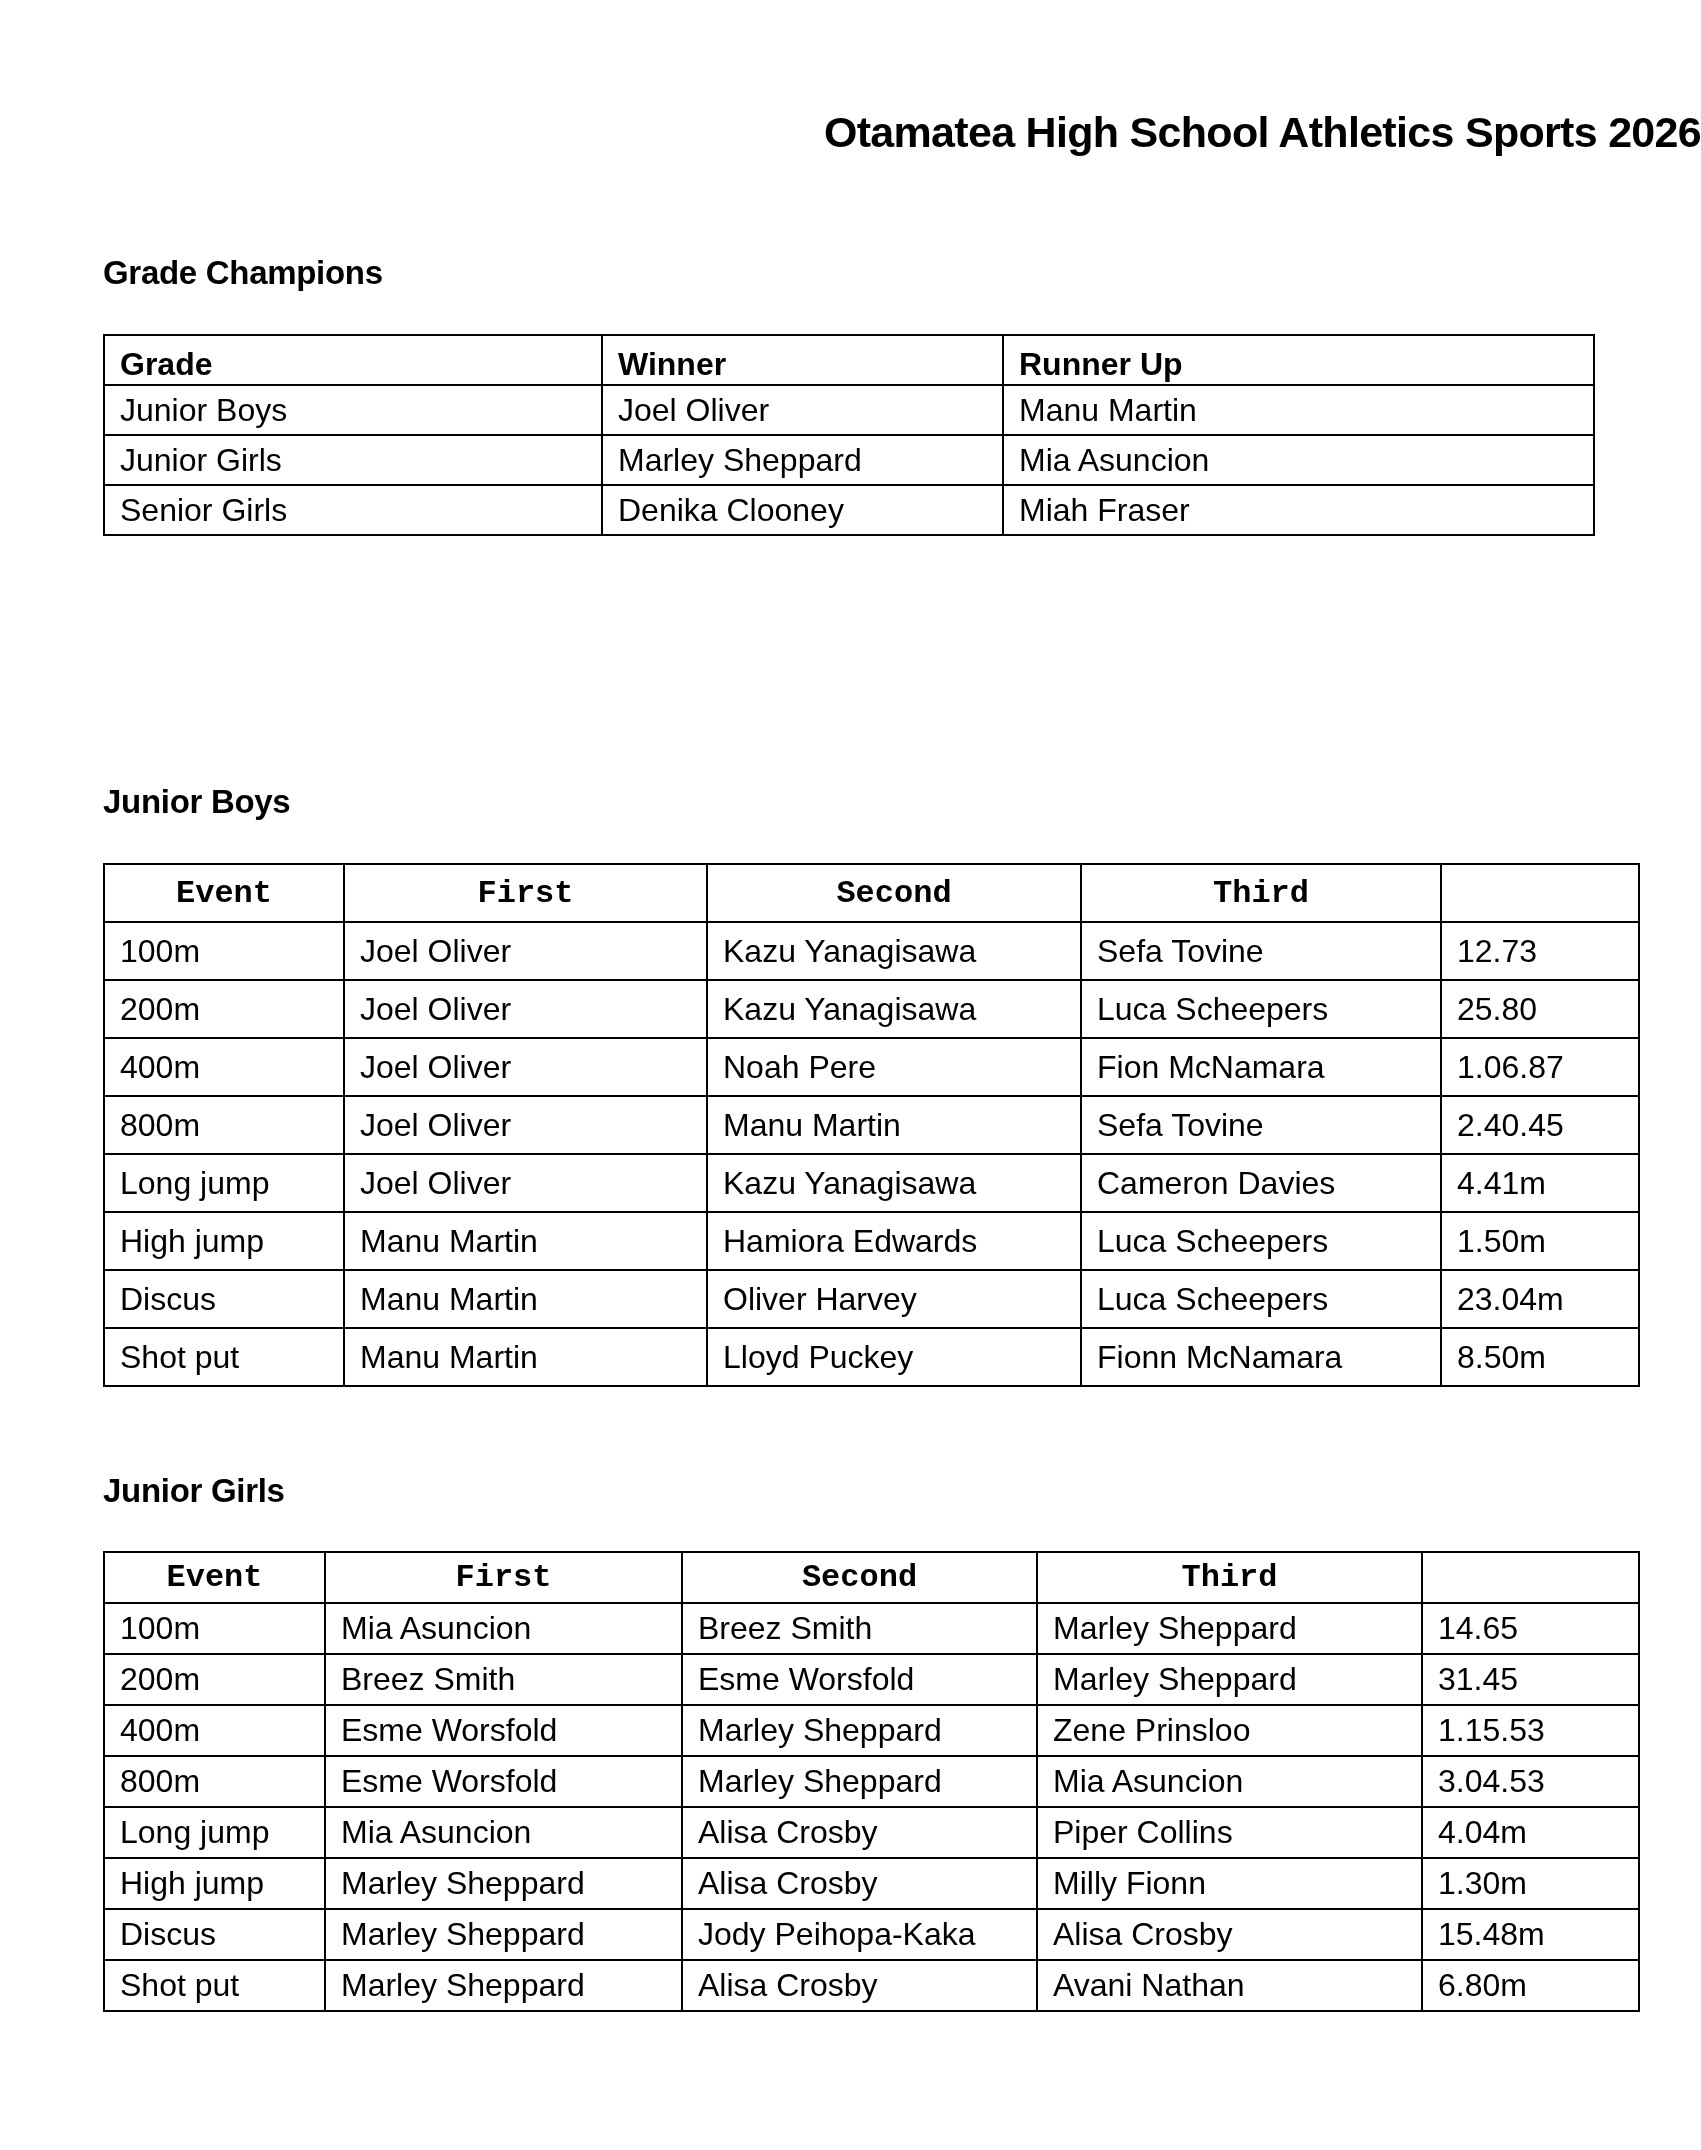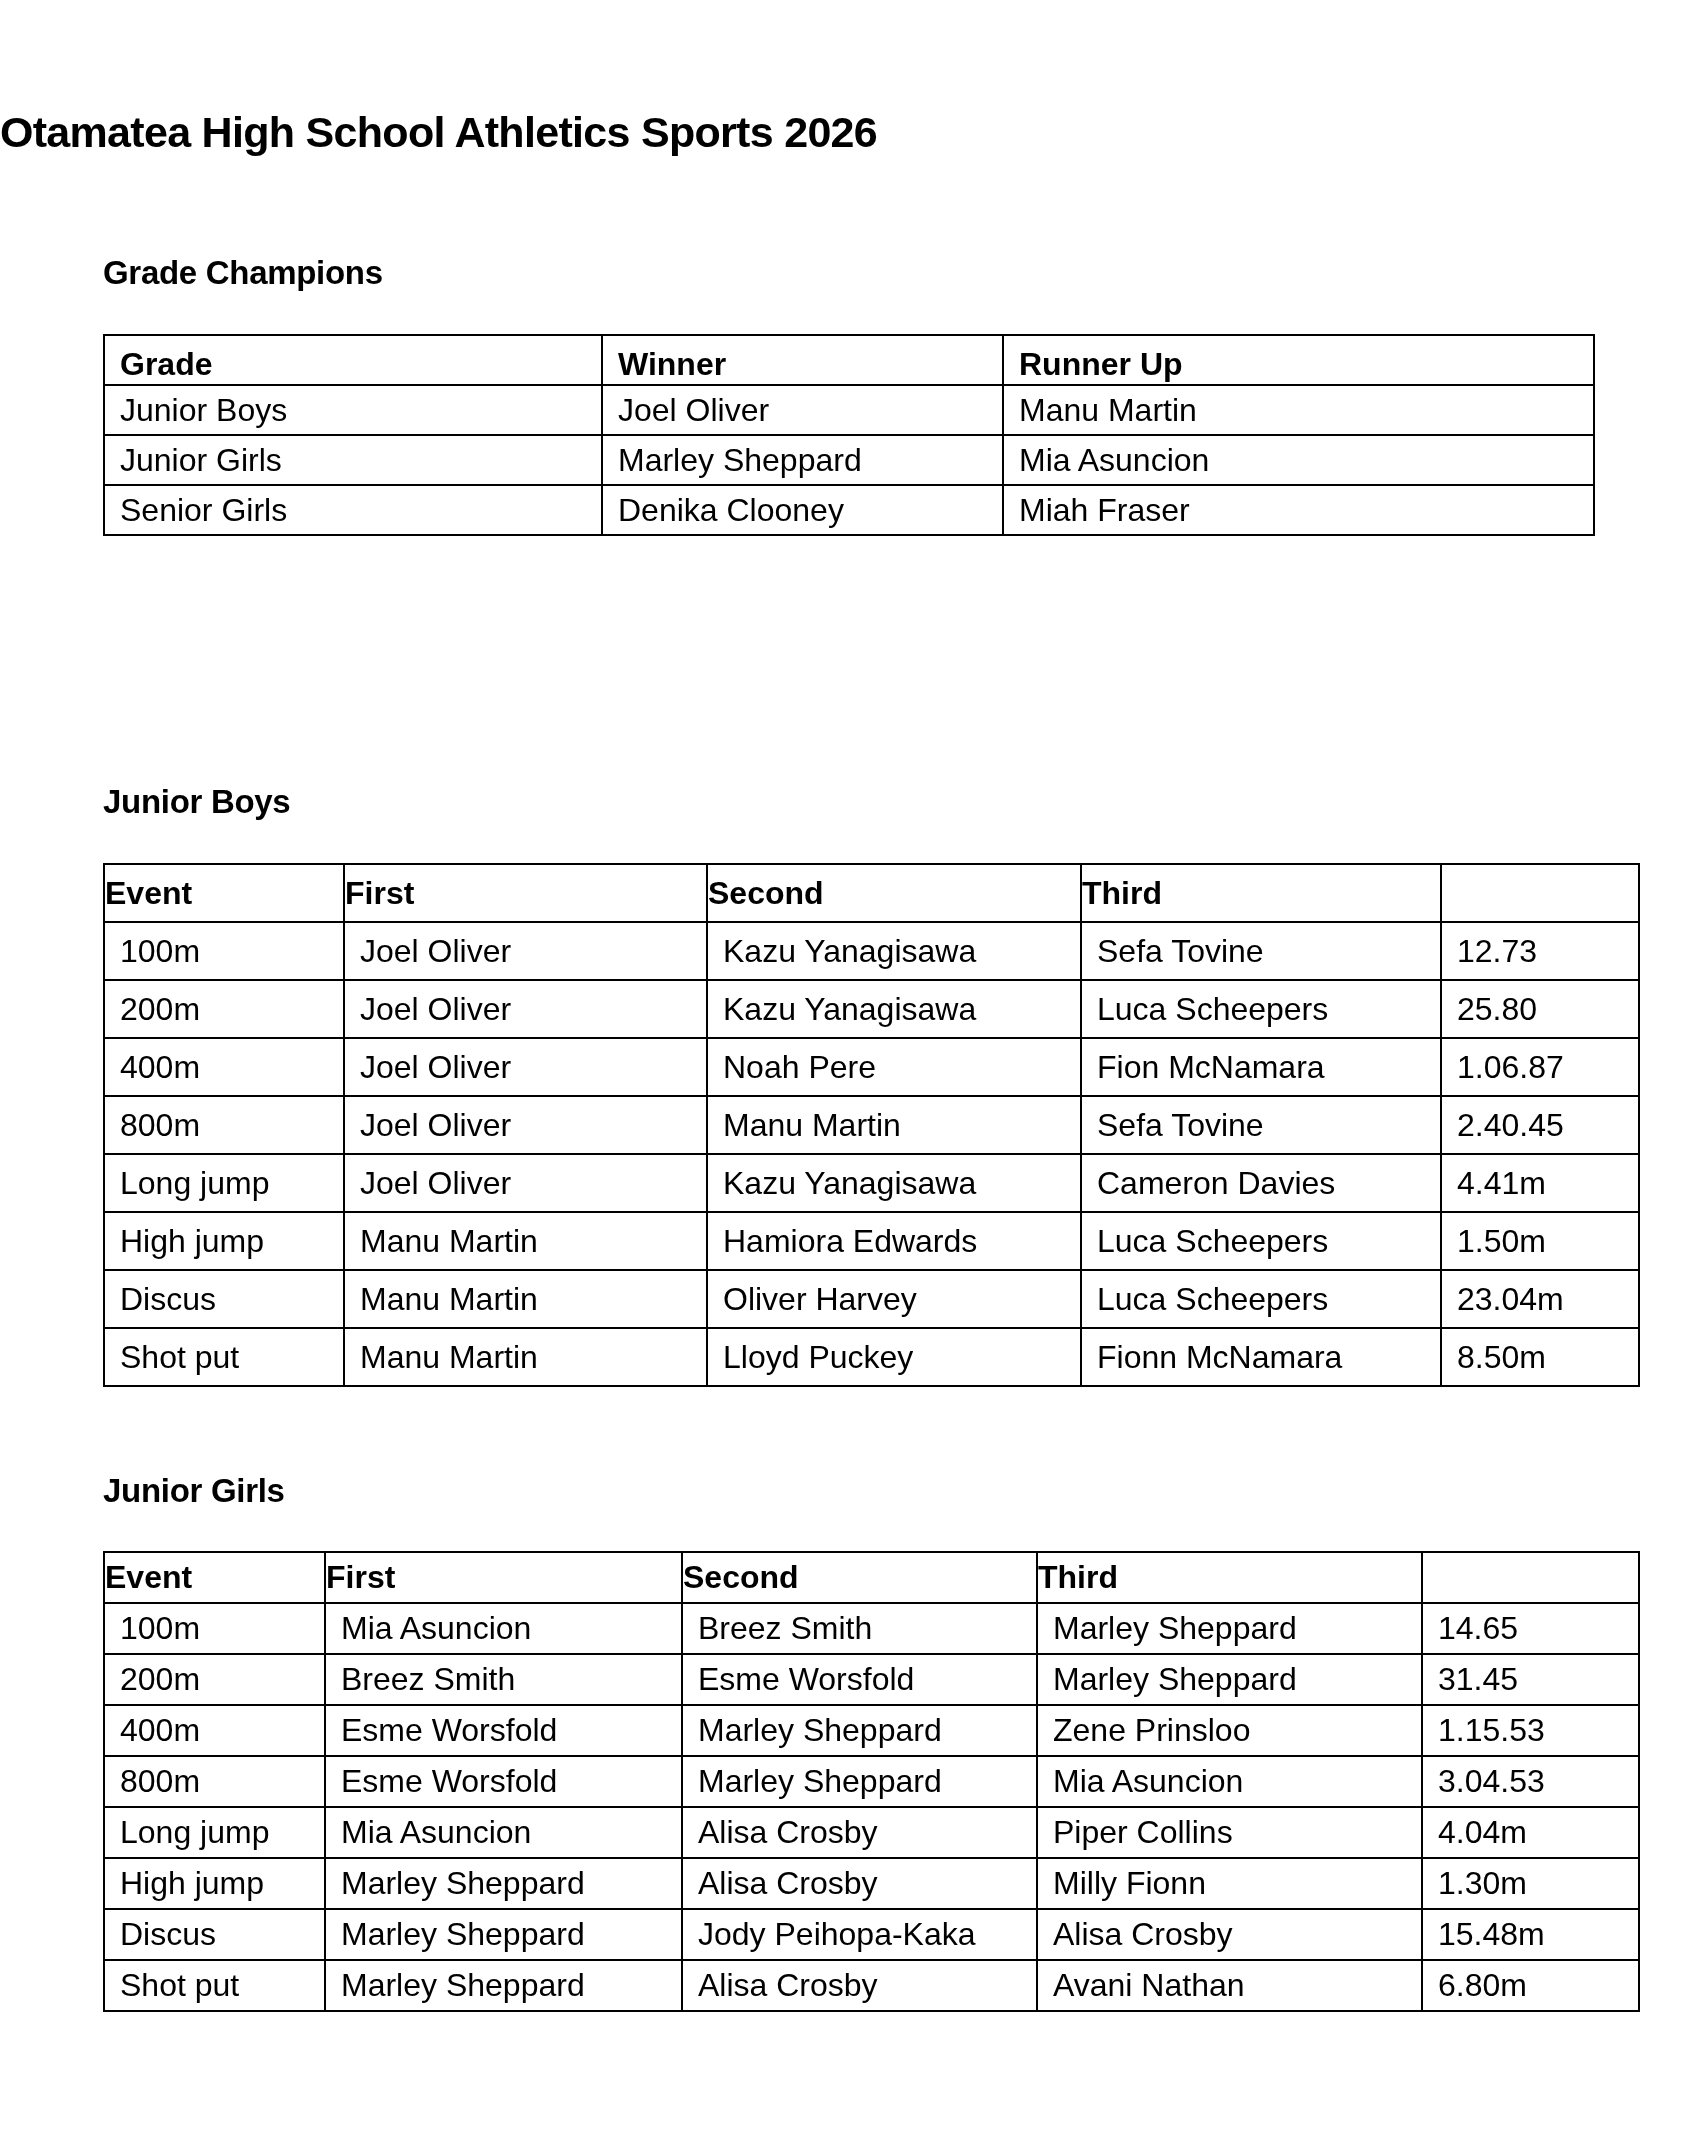--- a/index.html
+++ b/index.html
@@ -2,38 +2,38 @@
 <html style="font-size:11px"><head>
 <meta charset="utf-8">
 <style>
   html, body { margin: 0; padding: 0; background: #ffffff; }
   body {
     width: 1701px; height: 2151px; position: relative; overflow: hidden;
     font-family: "Liberation Sans", sans-serif; color: #000000;
   }
   .title {
     position: absolute; left: 0; width: 1701px; top: 108px;
-    text-align: left; font-weight: bold; font-size: 43px; letter-spacing: -0.7px;
+    text-align: right; font-weight: bold; font-size: 43px; letter-spacing: -0.7px;
   }
   .section-heading {
     position: absolute; left: 103px; font-weight: bold; font-size: 33px; letter-spacing: -0.3px;
   }
   table {
     position: absolute; border-collapse: collapse; table-layout: fixed;
     font-size: 32px;
   }
   table td, table th {
     border: 2.7px solid #000000; padding: 0 0 0 15px; overflow: hidden;
     white-space: nowrap; vertical-align: middle; text-align: left; font-weight: normal;
   }
   table th { font-weight: bold; }
   .t-champ { left: 103px; top: 334px; width: 1490px; }
   .t-champ tr { height: 50px; }
   .t-champ th { vertical-align: bottom; padding-bottom: 1.4px; }
-  .t-events th { padding-left: 0; }
+  .t-events th { text-align: center; padding-left: 0; font-family: Liberation Mono, monospace; }
   .t-jb { left: 103px; top: 863px; width: 1535px; }
   .t-jb tr { height: 58px; }
   .t-jg { left: 103px; top: 1551px; width: 1535px; }
   .t-jg tr { height: 51px; }
 </style>
 </head>
 <body>
 
 <div class="title">Otamatea High School Athletics Sports 2026</div>
 

